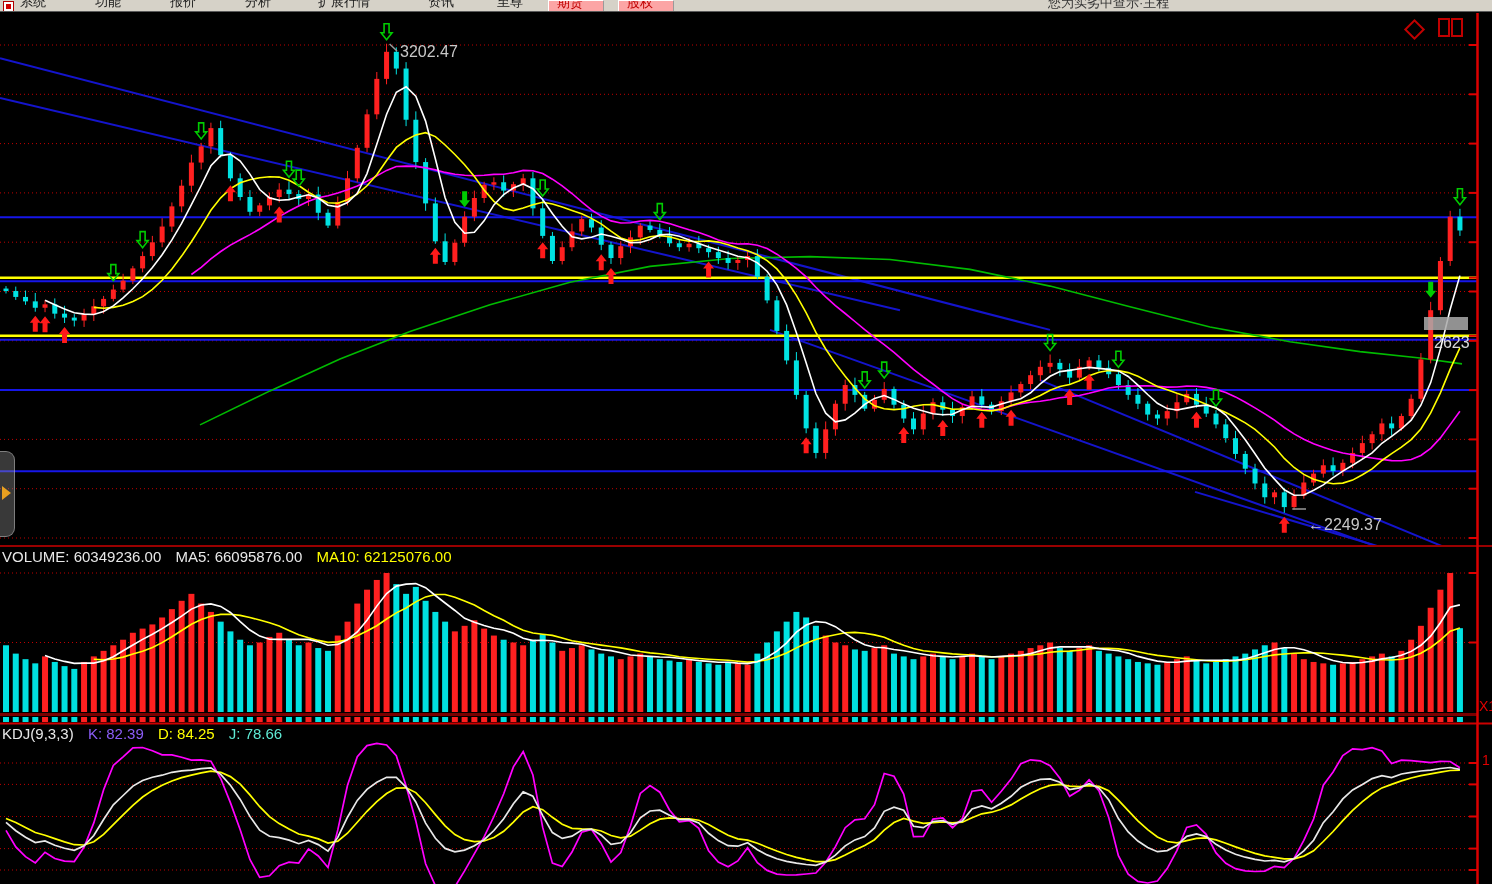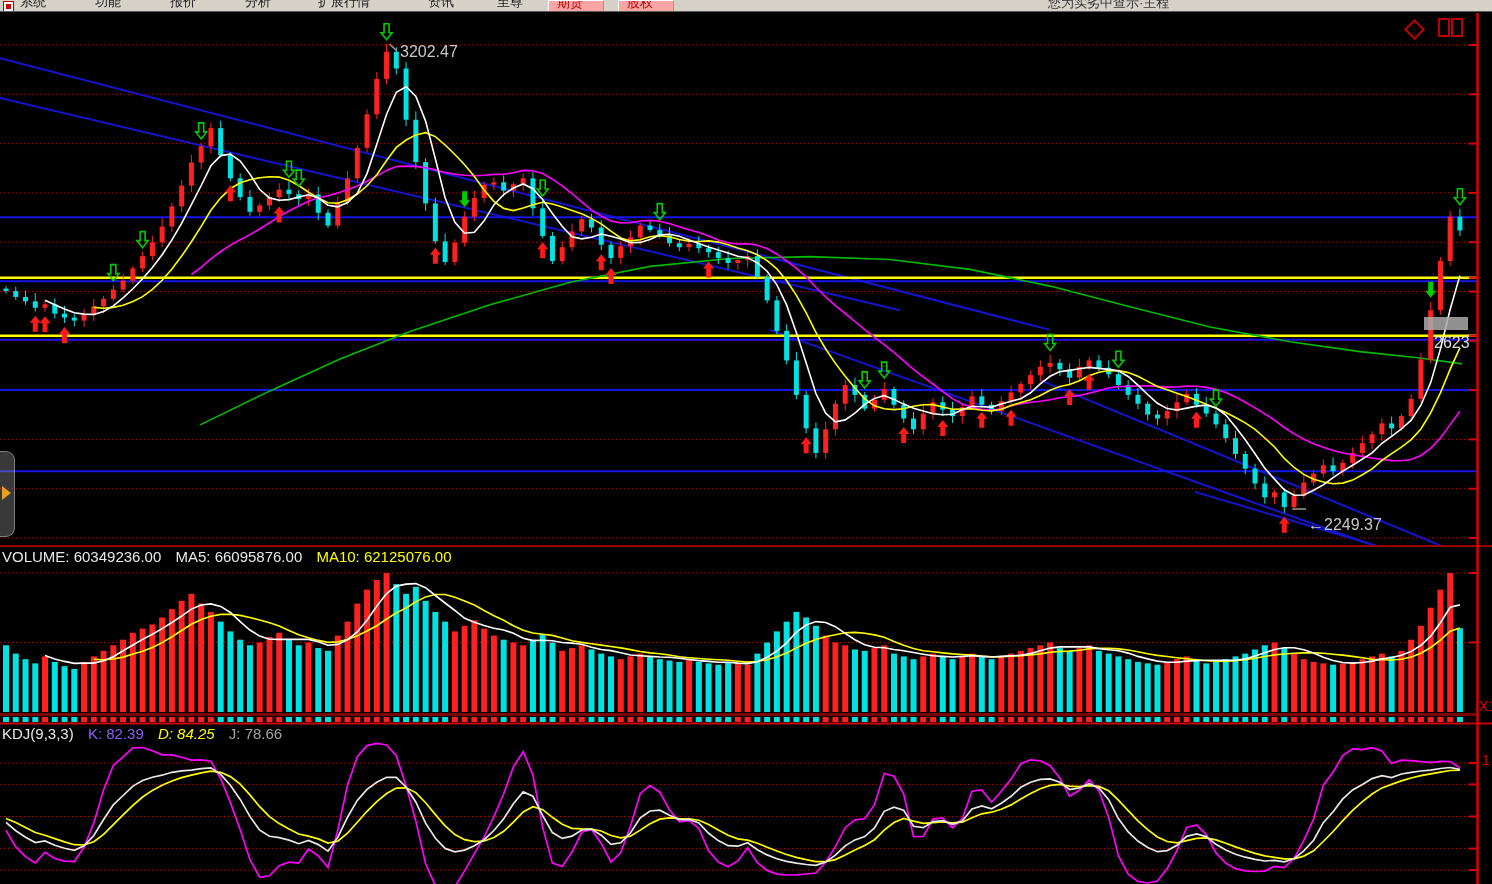--- a/index.html
+++ b/index.html
@@ -801,22 +801,22 @@
 
   <div class="hdr" id="volhdr">
     <span style="color: rgb(232, 232, 232);">VOLUME: 60349236.00</span>
     <span style="color: rgb(232, 232, 232);">MA5: 66095876.00</span>
     <span style="color: rgb(255, 255, 0);">MA10: 62125076.00</span>
   </div>
 
   <div class="hdr" id="kdjhdr">
     <span style="color: rgb(232, 232, 232);">KDJ(9,3,3)</span>
     <span style="color: #8b5cf6;">K: 82.39</span>
-    <span style="color: rgb(255, 255, 0); font-style: italic;">D: 84.25</span>
-    <span style="color: #a3a3a3;">J: 78.66</span>
+    <span style="color: rgb(255, 255, 0);">D: 84.25</span>
+    <span style="color: #5eead4;">J: 78.66</span>
   </div>
 
   <div class="ann" id="annHigh">3202.47</div>
   <div class="ann" id="annLow">←2249.37</div>
   <div class="ann" id="priceTag">2623</div>
   <div id="xlabel">X1</div>
   <div id="klabel">1</div>
 
   <div id="handle">
     <i></i>

